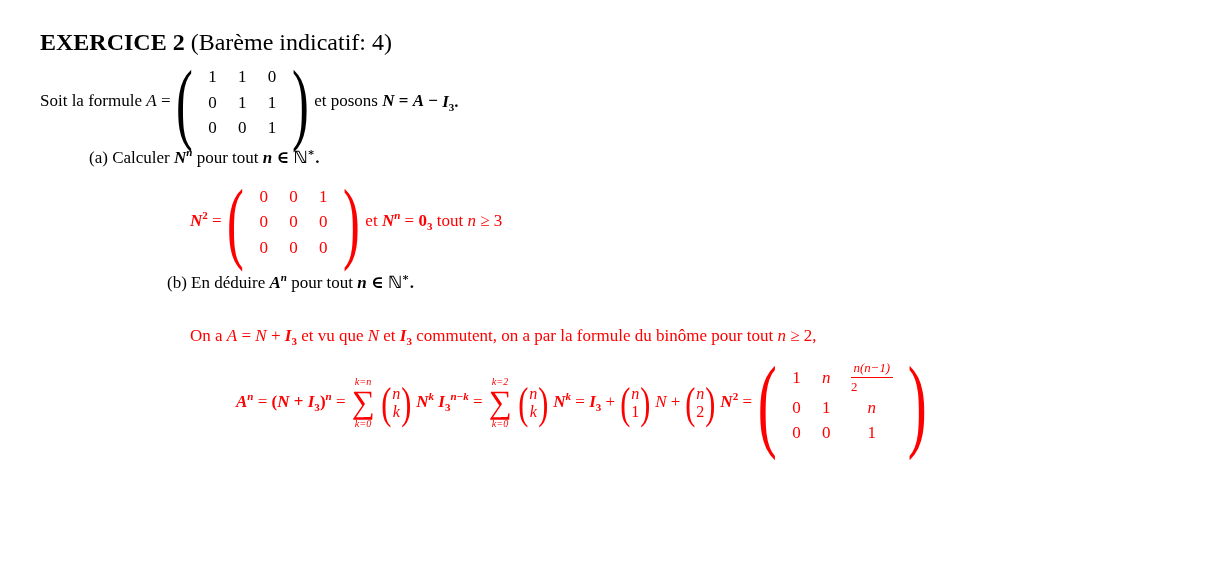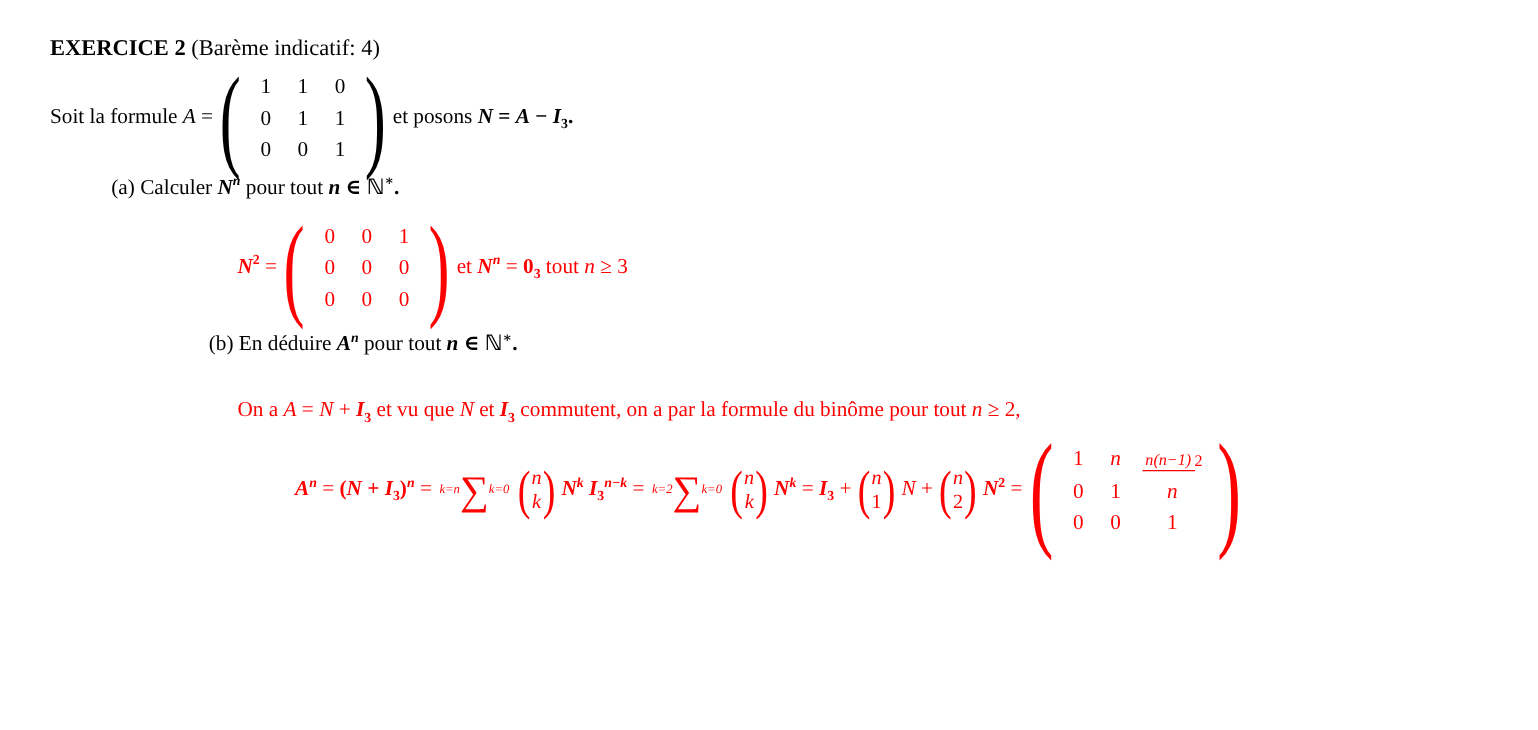--- a/index.html
+++ b/index.html
@@ -34,35 +34,35 @@
   }
   .p3 { font-size: 5.4em; line-height: 0.78; }
   .p3b { font-size: 6.1em; line-height: 0.78; }
   .p2 { font-size: 2.55em; line-height: 0.85; transform: scaleX(0.7); }
   .mtable { display: inline-flex; flex-direction: column; padding: 0 0.2em; }
   .mrow { display: flex; justify-content: center; align-items: center; }
   .mcell { width: 1.75em; text-align: center; line-height: 1.5; }
   .mcell.c2w { width: 3.6em; }
 
   
-  .sum { display: inline-flex; align-items: center; vertical-align: middle; margin: 0 0.1em; }
+  .sum { display: inline-flex; flex-direction: column; align-items: center; vertical-align: middle; margin: 0 0.1em; }
   .sum .lim { font-size: 0.6em; font-style: italic; line-height: 1.2; }
   .sum .sig { font-size: 1.9em; line-height: 0.92; }
 
   
   .binom { display: inline-flex; align-items: center; vertical-align: middle; margin: 0 0.05em; }
   .binom .bcol { display: inline-flex; flex-direction: column; align-items: center; line-height: 1.12; font-size: 0.95em; padding: 0 0.1em; }
 
   
-  .frac { display: inline-flex; flex-direction: row; align-items: flex-start; vertical-align: middle; font-size: 0.76em; line-height: 1.2; }
+  .frac { display: inline-flex; flex-direction: column; align-items: flex-start; vertical-align: middle; font-size: 0.76em; line-height: 1.2; }
   .frac .fnum { border-bottom: 1px solid currentColor; padding: 0 0.2em 0.1em; }
   .frac .fden { padding-top: 0.1em; }
 
   
-  #title-line   { margin: 26px 0 0 40px; font-size: 18px; }
+  #title-line   { margin: 26px 0 0 40px; font-size: 24px; }
   #intro-line   { margin: 6px 0 0 40px; }
   #item-a-line  { margin: 6px 0 0 89px; }
   #answer-a-line{ margin: 14px 0 0 190px; }
   #item-b-line  { margin: 12px 0 12px 167px; }
   #answer-b-sentence { margin: 30px 0 0 190px; }
   #answer-b-formula  { margin: 12px 0 0 236px; }
 </style>
 </head>
 <body>
 

